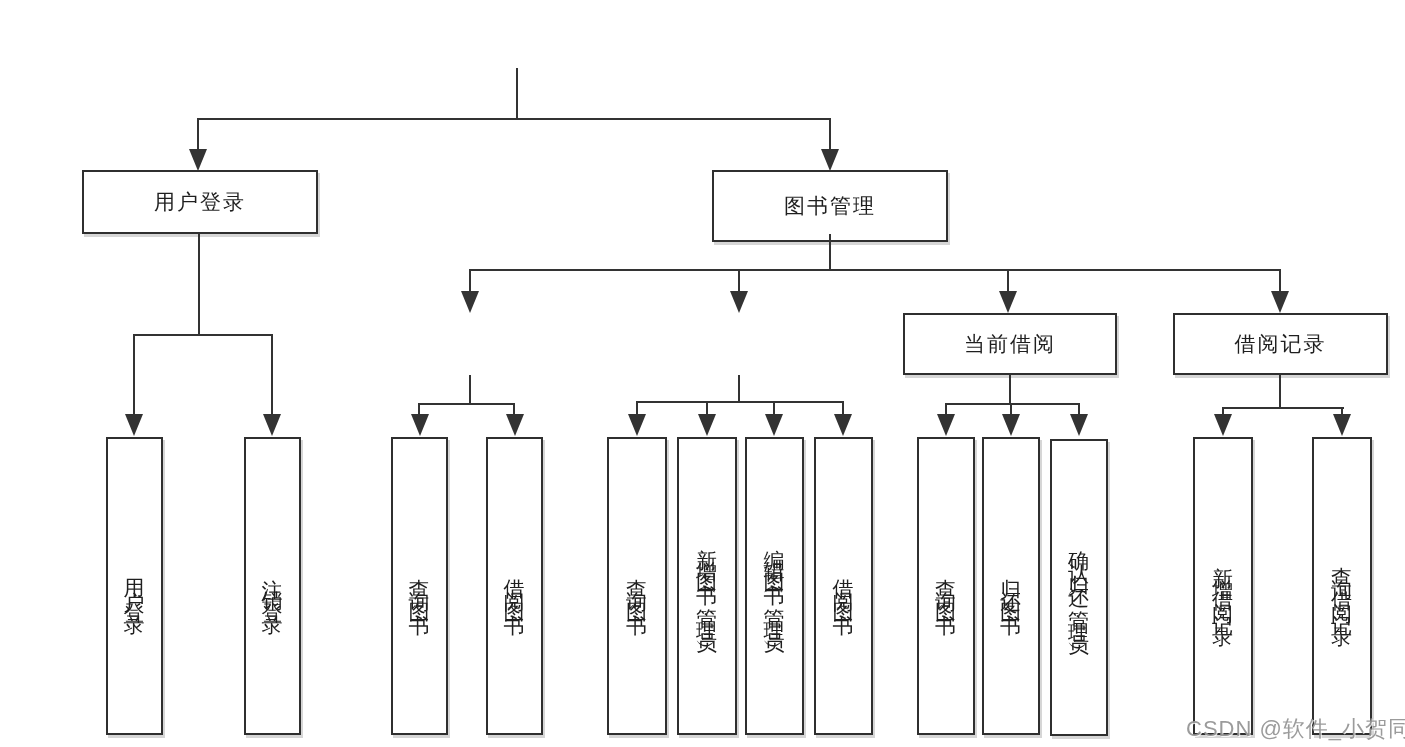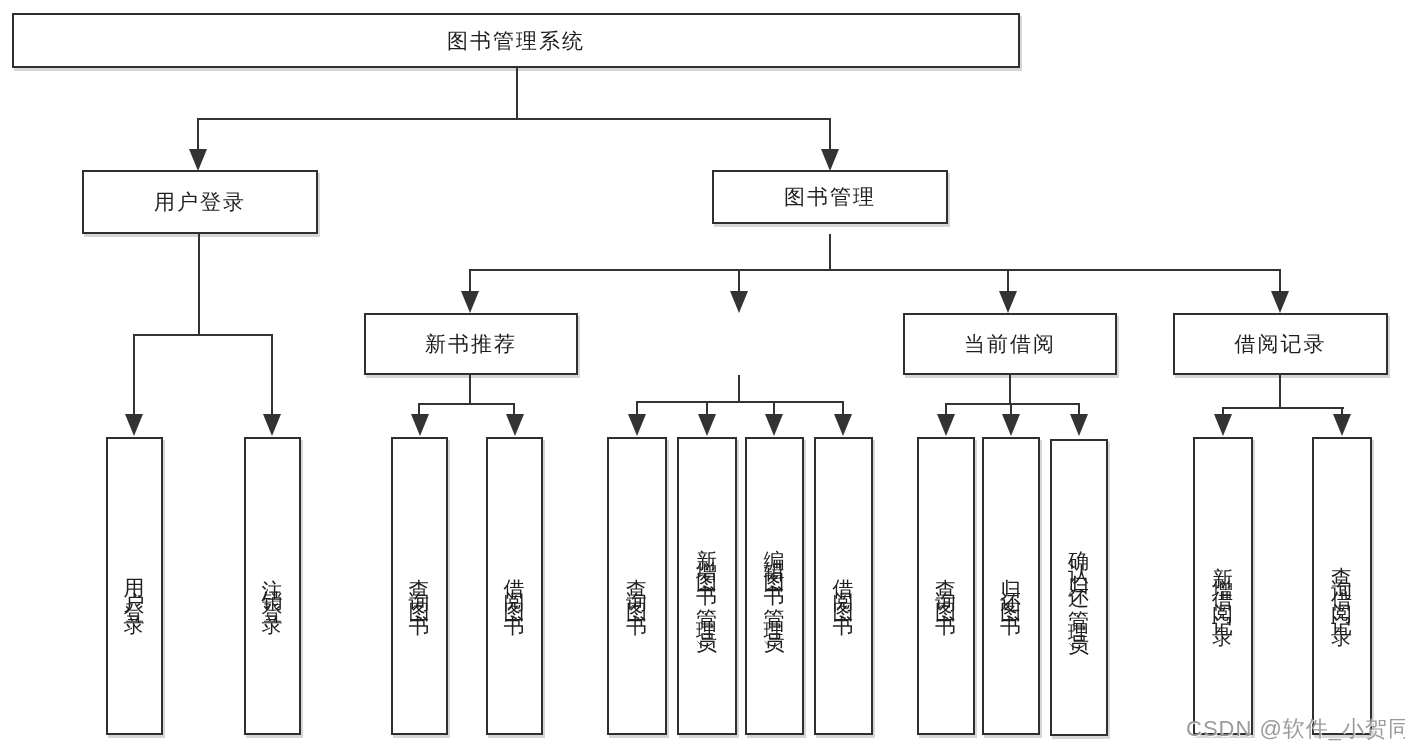--- a/index.html
+++ b/index.html
@@ -40,35 +40,32 @@
     font-size:22px;color:#969696;letter-spacing:1px;white-space:nowrap;
     text-shadow:1px 1px 0 rgba(255,255,255,0.85);
     opacity:.95;
   }
 </style>
 </head>
 <body>
 
 <div class="canvas">
 
-  <div class="box" style="left:12px;top:13px;width:1008px;height:55px">
-    <span class="hlabel">图书管理系统</span>
-  </div>
 
   <i class="vl" style="left:516px;top:68px;height:52px"></i>
   <i class="hl" style="left:197px;top:118px;width:634px"></i>
   <i class="vl" style="left:197px;top:118px;height:33px"></i>
   <i class="ah" style="left:189px;top:149px"></i>
   <i class="vl" style="left:829px;top:118px;height:33px"></i>
   <i class="ah" style="left:821px;top:149px"></i>
 
   <div class="box" style="left:82px;top:170px;width:236px;height:64px">
     <span class="hlabel">用户登录</span>
   </div>
-  <div class="box" style="left:712px;top:170px;width:236px;height:54px">
+  <div class="box" style="left:712px;top:170px;width:236px;height:72px">
     <span class="hlabel">图书管理</span>
   </div>
 
   <i class="vl" style="left:198px;top:234px;height:102px"></i>
   <i class="hl" style="left:133px;top:334px;width:140px"></i>
   <i class="vl" style="left:133px;top:334px;height:82px"></i>
   <i class="ah" style="left:125px;top:414px"></i>
   <i class="vl" style="left:271px;top:334px;height:82px"></i>
   <i class="ah" style="left:263px;top:414px"></i>
 
@@ -76,23 +73,20 @@
   <i class="hl" style="left:469px;top:269px;width:812px"></i>
   <i class="vl" style="left:469px;top:269px;height:24px"></i>
   <i class="ah" style="left:461px;top:291px"></i>
   <i class="vl" style="left:738px;top:269px;height:24px"></i>
   <i class="ah" style="left:730px;top:291px"></i>
   <i class="vl" style="left:1007px;top:269px;height:24px"></i>
   <i class="ah" style="left:999px;top:291px"></i>
   <i class="vl" style="left:1279px;top:269px;height:24px"></i>
   <i class="ah" style="left:1271px;top:291px"></i>
 
-  <div class="box" style="left:364px;top:313px;width:214px;height:62px">
-    <span class="hlabel">新书推荐</span>
-  </div>
   <div class="box" style="left:903px;top:313px;width:214px;height:62px">
     <span class="hlabel">当前借阅</span>
   </div>
   <div class="box" style="left:1173px;top:313px;width:215px;height:62px">
     <span class="hlabel">借阅记录</span>
   </div>
 
   <i class="vl" style="left:469px;top:375px;height:30px"></i>
   <i class="hl" style="left:418px;top:403px;width:97px"></i>
   <i class="vl" style="left:418px;top:403px;height:13px"></i>

